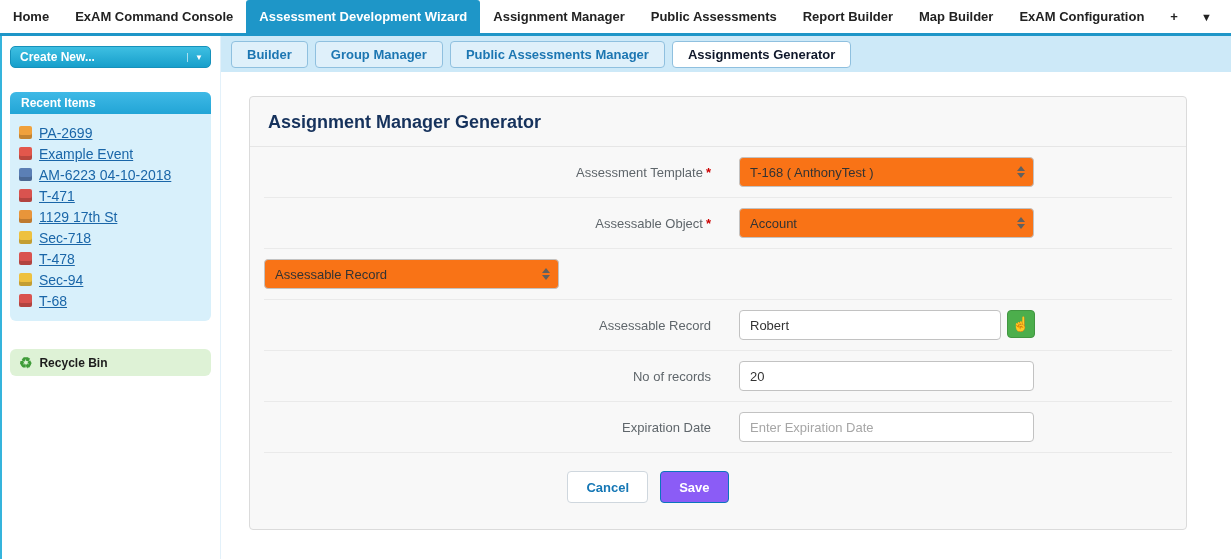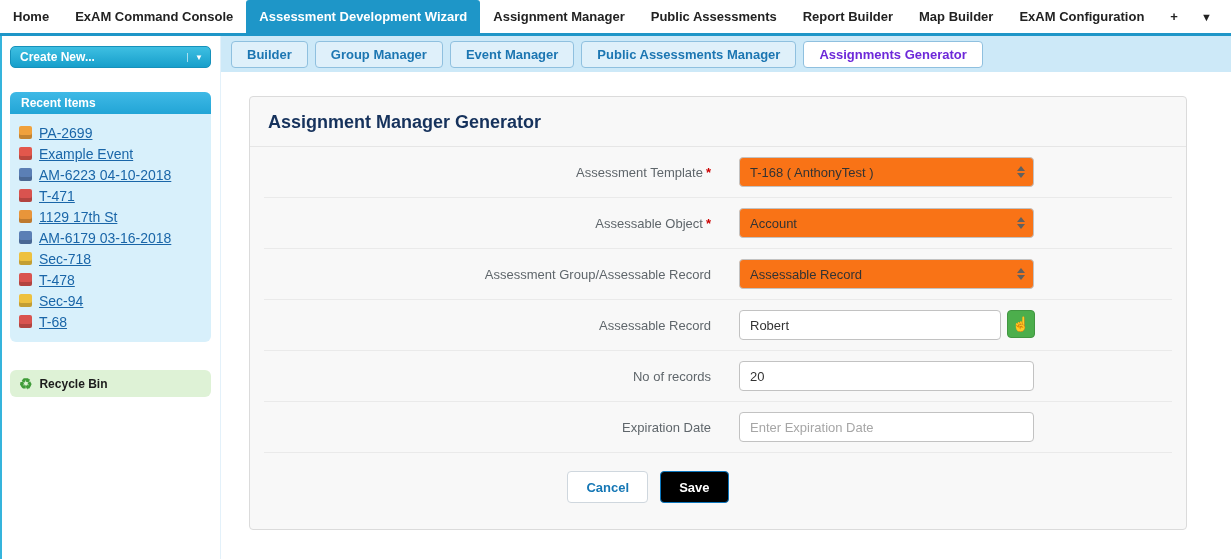--- a/index.html
+++ b/index.html
@@ -36,21 +36,21 @@
   .recycle { margin-top: 28px; background: #def2d6; border-radius: 6px; padding: 6px 9px;
     display: flex; align-items: center; gap: 7px; font-size: 12px; font-weight: bold; color: #1c1c1c; cursor: pointer; }
   .recycle-icon { color: #3f9c39; font-size: 15px; line-height: 1; }
 
   
   .subtab-strip { background: #cde9f8; height: 36px; display: flex; align-items: center;
     gap: 7px; padding: 0 0 0 10px; }
   .subtab { background: #dff0fa; border: 1px solid #8fc0df; border-radius: 4px; color: #1c76b2;
     font-size: 13px; font-weight: bold; height: 27px; line-height: 25px; padding: 0 15px;
     cursor: pointer; white-space: nowrap; }
-  .subtab.active { background: #fff; color: #6d28d9; }
+  .subtab.active { background: #fff; color: #0f172a; }
 
   
   .card { margin: 24px 44px 0 28px; background: #f8f8f8; border: 1px solid #dbdbdb; border-radius: 4px;
     min-height: 434px; }
   .card-title { padding: 15px 18px 13px; font-size: 18px; font-weight: bold; color: #16325c;
     border-bottom: 1px solid #e6e6e6; }
   .form-rows { padding: 0 14px; }
   .form-row { display: flex; align-items: center; min-height: 51px; border-bottom: 1px solid #eaeaea; }
   .form-label { width: 475px; flex: none; text-align: right; padding-right: 28px;
     font-size: 13px; color: #5f666b; }
@@ -71,21 +71,21 @@
   .record-wrap { display: flex; align-items: flex-start; gap: 6px; }
   .record-input { width: 262px; }
   .lookup-btn { width: 28px; height: 28px; background: #4cae4c; border: 1px solid #419641;
     border-radius: 4px; color: #fff; font-size: 14px; display: flex; align-items: center;
     justify-content: center; padding: 0; cursor: pointer; }
 
   .buttons-row { display: flex; justify-content: center; gap: 12px; padding: 18px 140px 22px 0; }
   .btn { height: 32px; padding: 0 18px; border-radius: 4px; font-size: 13px; font-weight: bold;
     font-family: "Liberation Sans", sans-serif; cursor: pointer; }
   .btn-cancel { background: #fff; border: 1px solid #cfd7de; color: #1577b5; }
-  .btn-save { background: #000000; border: 1px solid #0b76bd; color: #fff; }
+  .btn-save { background: #8b5cf6; border: 1px solid #0b76bd; color: #fff; }
 </style>
 </head>
 <body>
 
 <nav class="topnav">
   <a class="nav-tab">Home</a>
   <a class="nav-tab">ExAM Command Console</a>
   <a class="nav-tab active">Assessment Development Wizard</a>
   <a class="nav-tab">Assignment Manager</a>
   <a class="nav-tab">Public Assessments</a>
@@ -122,24 +122,20 @@
         </div>
         <div class="recent-item">
           <span class="item-icon" style="background:#d9534f"></span>
           <a>T-471</a>
         </div>
         <div class="recent-item">
           <span class="item-icon" style="background:#e8953a"></span>
           <a>1129 17th St</a>
         </div>
         <div class="recent-item">
-          <span class="item-icon" style="background:#5b7fb5"></span>
-          <a>AM-6179 03-16-2018</a>
-        </div>
-        <div class="recent-item">
           <span class="item-icon" style="background:#eec13f"></span>
           <a>Sec-718</a>
         </div>
         <div class="recent-item">
           <span class="item-icon" style="background:#d9534f"></span>
           <a>T-478</a>
         </div>
         <div class="recent-item">
           <span class="item-icon" style="background:#eec13f"></span>
           <a>Sec-94</a>
@@ -154,21 +150,20 @@
     <div class="recycle">
       <span class="recycle-icon">♻</span>
       <span>Recycle Bin</span>
     </div>
   </aside>
 
   <main class="main">
     <div class="subtab-strip">
       <div class="subtab">Builder</div>
       <div class="subtab">Group Manager</div>
-      <div class="subtab">Event Manager</div>
       <div class="subtab">Public Assessments Manager</div>
       <div class="subtab active">Assignments Generator</div>
     </div>
 
     <section class="card">
       <div class="card-title">Assignment Manager Generator</div>
 
       <div class="form-rows">
 
         <div class="form-row">
@@ -191,23 +186,20 @@
           <div class="select">
             <span>Account</span>
             <span class="stepper">
                 <i class="tri-up"></i>
                 <i class="tri-down"></i>
               </span>
           </div>
         </div>
 
         <div class="form-row">
-          <div class="form-label">
-            <span>Assessment Group/Assessable Record</span>
-          </div>
           <div class="select">
             <span>Assessable Record</span>
             <span class="stepper">
                 <i class="tri-up"></i>
                 <i class="tri-down"></i>
               </span>
           </div>
         </div>
 
         <div class="form-row">

